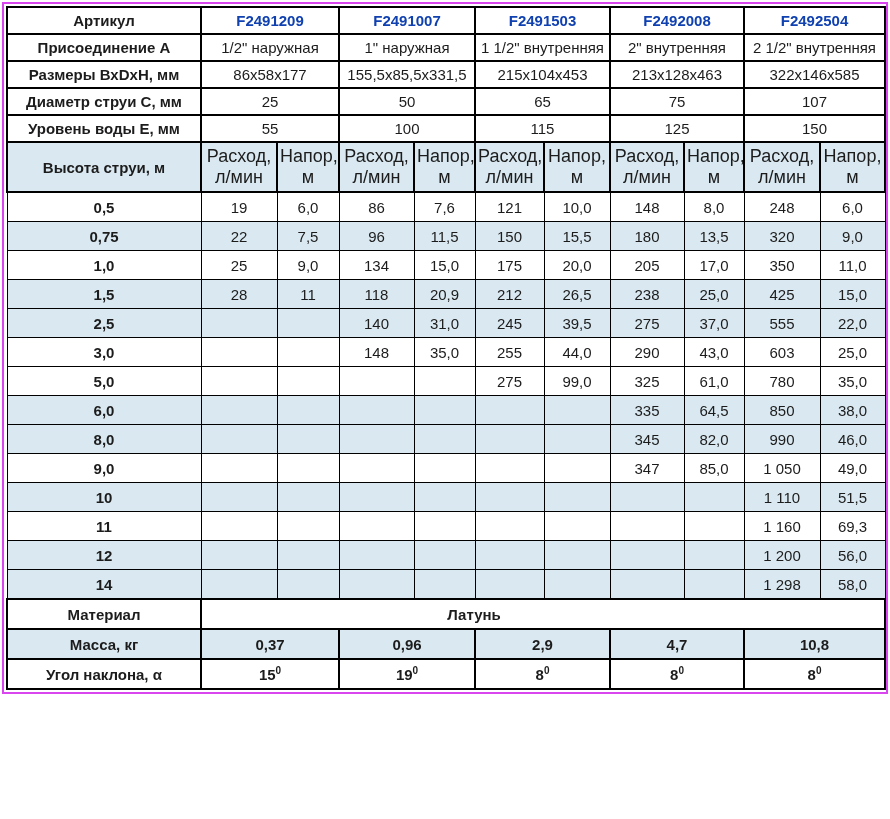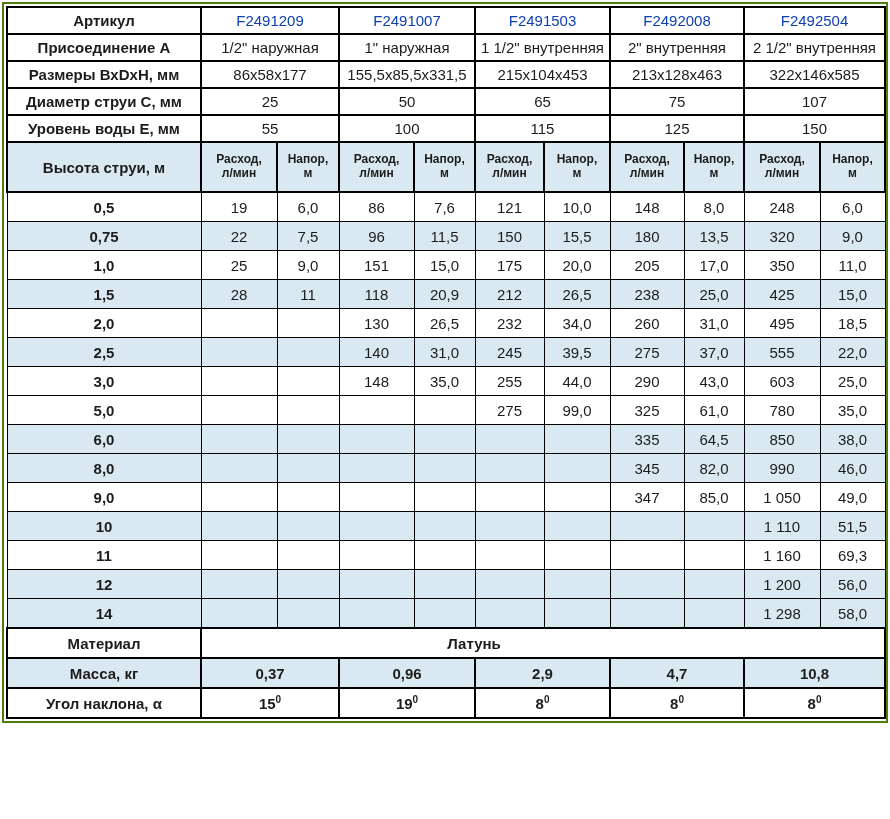--- a/index.html
+++ b/index.html
@@ -5,21 +5,21 @@
   html, body {
     margin: 0; padding: 0;
     width: 890px; height: 819px;
     background: #ffffff;
     overflow: hidden;
     font-family: "Liberation Sans", sans-serif;
     color: #1c1c1c;
   }
   .frame {
     margin: 2px;
-    border: 2px solid #4d7c0f;
+    border: 2px solid #d946ef;
     padding: 2px;
     width: 878px;
     box-sizing: content-box;
   }
   table {
     border-collapse: collapse;
     table-layout: fixed;
     width: 878px;
   }
   td {
@@ -29,24 +29,24 @@
     font-size: 15px;
     padding: 0 2px;
     overflow: hidden;
     white-space: nowrap;
   }
   tbody.head td { border-width: 2px; height: 25px; }
   tbody.flowhead td { border-width: 2px; height: 48px; text-align: center; }
   tbody.jet td { height: 28px; }
   tbody.foot td { border-width: 2px; height: 28px; }
   .lbl { font-weight: bold; }
-  .art { font-weight: normal; color: var(--article-blue, #1041B0); }
+  .art { font-weight: bold; color: var(--article-blue, #1041B0); }
   .band { background: var(--band, #DAE9F1); }
   tbody.flowhead tr { background: var(--band, #DAE9F1); }
-  .sub { font-weight: bold; font-size: 12px; line-height: 1.15; white-space: normal; }
+  .sub { font-weight: normal; font-size: 18px; line-height: 1.15; white-space: normal; }
   .bval { font-weight: bold; }
   .matval { font-weight: bold; padding-right: 170px; padding-left: 32px; }
   sup.deg { font-size: 10px; font-weight: bold; line-height: 0; }
 </style>
 </head>
 <body>
 
 <div class="frame">
 <table>
   <colgroup>
@@ -146,21 +146,21 @@
           <td>15,5</td>
           <td>180</td>
           <td>13,5</td>
           <td>320</td>
           <td>9,0</td>
         </tr>
         <tr>
           <td class="lbl">1,0</td>
           <td>25</td>
           <td>9,0</td>
-          <td>151</td>
+          <td>134</td>
           <td>15,0</td>
           <td>175</td>
           <td>20,0</td>
           <td>205</td>
           <td>17,0</td>
           <td>350</td>
           <td>11,0</td>
         </tr>
         <tr class="band">
           <td class="lbl">1,5</td>
@@ -168,33 +168,20 @@
           <td>11</td>
           <td>118</td>
           <td>20,9</td>
           <td>212</td>
           <td>26,5</td>
           <td>238</td>
           <td>25,0</td>
           <td>425</td>
           <td>15,0</td>
         </tr>
-        <tr>
-          <td class="lbl">2,0</td>
-          <td></td>
-          <td></td>
-          <td>130</td>
-          <td>26,5</td>
-          <td>232</td>
-          <td>34,0</td>
-          <td>260</td>
-          <td>31,0</td>
-          <td>495</td>
-          <td>18,5</td>
-        </tr>
         <tr class="band">
           <td class="lbl">2,5</td>
           <td></td>
           <td></td>
           <td>140</td>
           <td>31,0</td>
           <td>245</td>
           <td>39,5</td>
           <td>275</td>
           <td>37,0</td>

